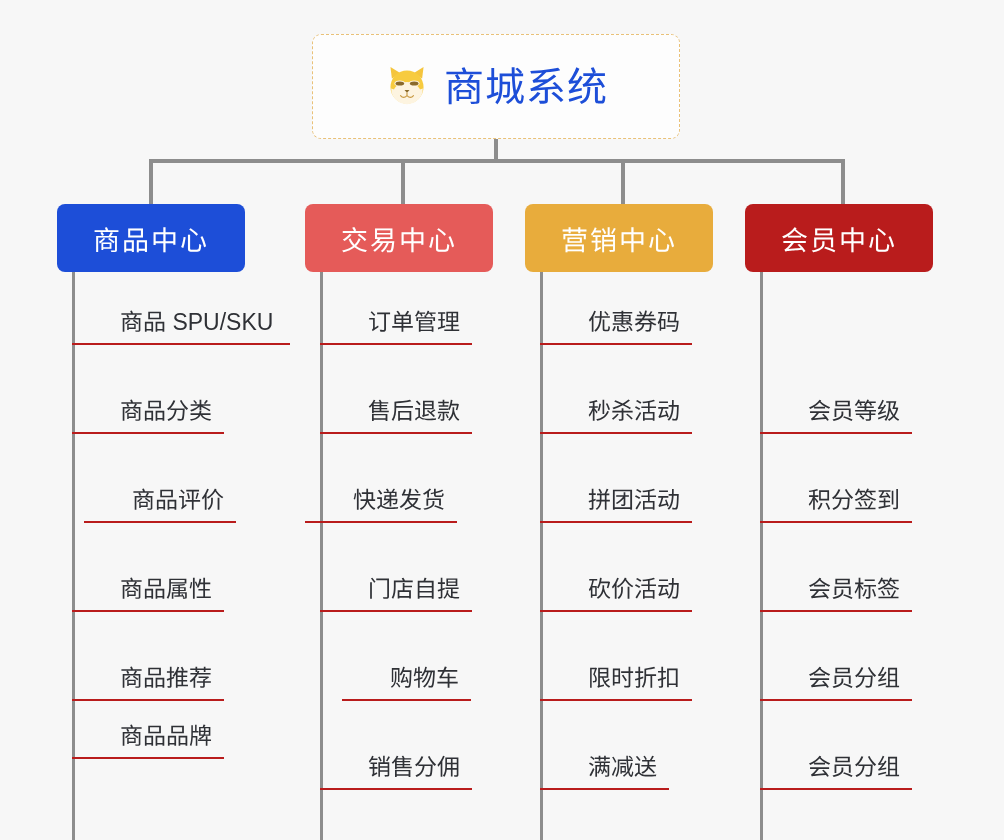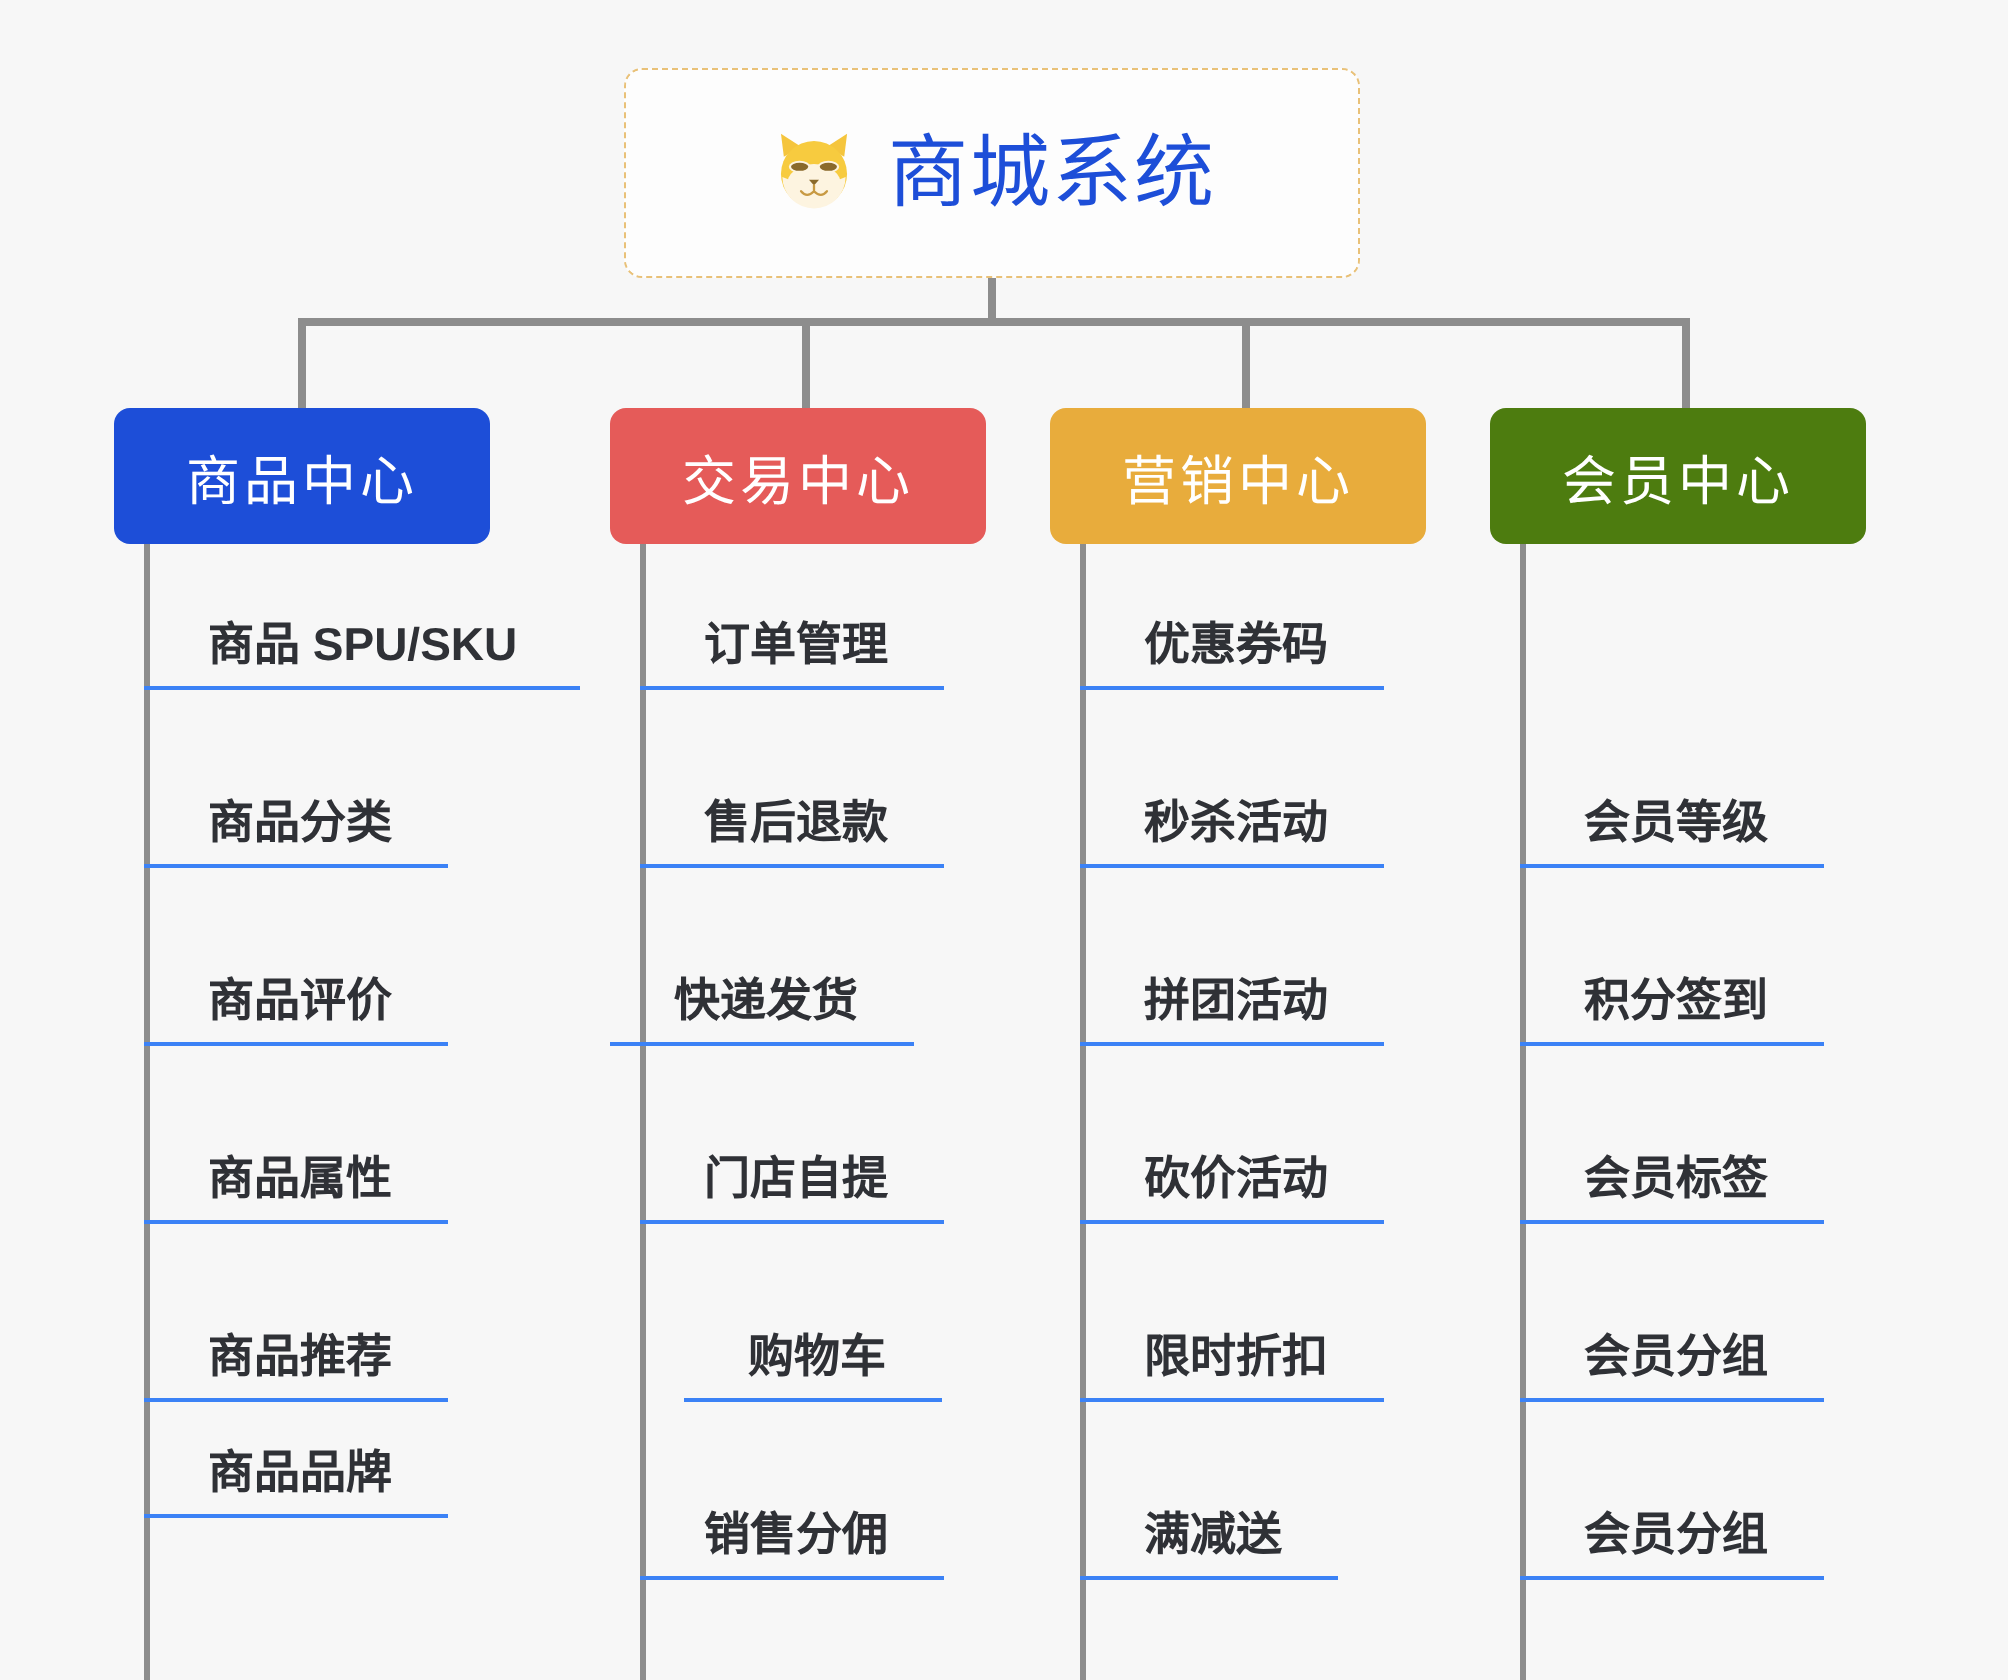--- a/index.html
+++ b/index.html
@@ -83,30 +83,29 @@
   .spine {
     position: absolute;
     width: 3px;
     background: #8d8d8d;
   }
 
   
   .leaf {
     position: absolute;
     box-sizing: border-box;
-    border-bottom: 2px solid #3b82f6;
+    border-bottom: 2px solid #b91c1c;
     color: #2f3136;
     font-size: 23px;
     line-height: 1;
-    padding: 0 14px 9px 32px;
+    padding: 0 14px 9px 48px;
     white-space: nowrap;
     height: 33px;
     display: flex;
     align-items: flex-end;
-    font-weight: bold;
   }
   .leaf-text { display: inline-block; }
 </style>
 </head>
 <body>
 
 <div id="mindmap">
 
   <div class="root-node">
     <div class="root-icon">
@@ -146,21 +145,21 @@
       <span>商品中心</span>
     </div>
     <div class="spine" style="left:15px; top:68px; height:732px;"></div>
 
     <div class="leaf" style="left:15px; top:108px; width:218px;">
       <span class="leaf-text">商品 SPU/SKU</span>
     </div>
     <div class="leaf" style="left:15px; top:197px; width:152px;">
       <span class="leaf-text">商品分类</span>
     </div>
-    <div class="leaf" style="left:15px; top:286px; width:152px;align-items:flex-end;">
+    <div class="leaf" style="left:27px; top:286px; width:152px;align-items:flex-end;">
       <span class="leaf-text">商品评价</span>
     </div>
     <div class="leaf" style="left:15px; top:375px; width:152px;">
       <span class="leaf-text">商品属性</span>
     </div>
     <div class="leaf" style="left:15px; top:464px; width:152px;">
       <span class="leaf-text">商品推荐</span>
     </div>
     <div class="leaf" style="left:15px; top:522px; width:152px;">
       <span class="leaf-text">商品品牌</span>
@@ -213,21 +212,21 @@
     </div>
     <div class="leaf" style="left:15px; top:464px; width:152px;">
       <span class="leaf-text">限时折扣</span>
     </div>
     <div class="leaf" style="left:15px; top:553px; width:129px;">
       <span class="leaf-text">满减送</span>
     </div>
   </div>
 
   <div class="branch" style="left:745px;">
-    <div class="branch-box" style="background:#4d7c0f;align-items:center;">
+    <div class="branch-box" style="background:#b91c1c;align-items:center;">
       <span>会员中心</span>
     </div>
     <div class="spine" style="left:15px; top:68px; height:732px;"></div>
 
     <div class="leaf" style="left:15px; top:197px; width:152px;">
       <span class="leaf-text">会员等级</span>
     </div>
     <div class="leaf" style="left:15px; top:286px; width:152px;">
       <span class="leaf-text">积分签到</span>
     </div>

